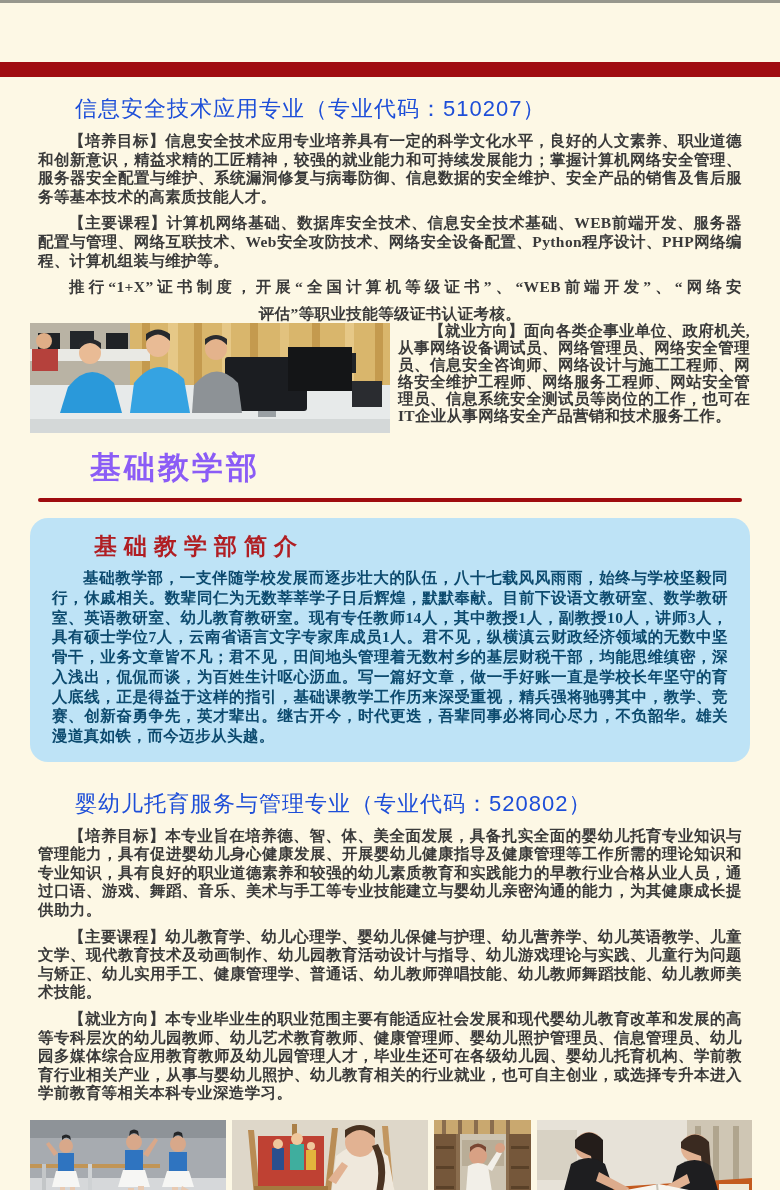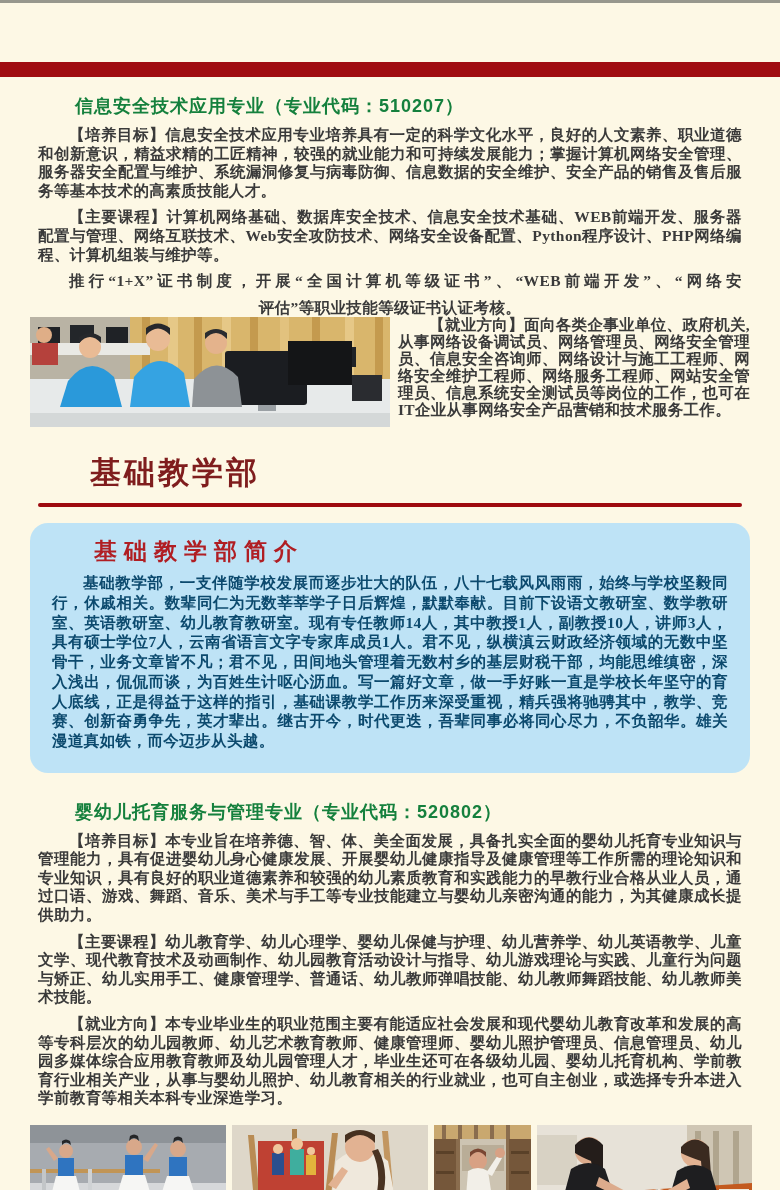--- a/index.html
+++ b/index.html
@@ -12,23 +12,23 @@
     overflow:hidden;
     font-family:"Liberation Serif","DejaVu Serif",serif;
     color:#3a3a3a;
   }
   .top-hairline{height:3px;background:#97978d;}
   .red-bar{height:15px;background:#A00D11;margin-top:59px;}
   .content{padding:0 30px;}
 
   .major-title{
     font-family:"Liberation Sans","DejaVu Sans",sans-serif;
-    font-weight:700;
-    font-size:18px;
-    color:#15803d;
+    font-weight:400;
+    font-size:22px;
+    color:#1d4ed8;
     letter-spacing:1px;
     margin:17px 0 7px 45px;
     white-space:nowrap;
   }
   .para{
     margin:8px;
     font-size:15.5px;
     line-height:18.6px;
     text-align:justify;
     text-justify:inter-character;
@@ -54,33 +54,33 @@
     text-indent:2em;
     text-align:justify;
     font-weight:600;
     margin:0;
     letter-spacing:0.3px;
   }
   .dept-header{
     font-family:Liberation Mono, monospace;
     font-weight:900;
     font-size:31px;
-    color:#7f1d1d;
+    color:#8b5cf6;
     letter-spacing:3px;
-    margin:25px 0 0 60px;
+    margin:14px 0 0 60px;
   }
   .red-rule{
     height:4px;background:#9E0B0F;border-radius:2px;
     margin:9px 8px 0 8px;
   }
   .intro-box{
     margin-top:16px;
     background:#BEE3F6;
     border-radius:18px;
-    padding:13px 22px 22px 22px;
+    padding:13px 22px 16px 22px;
   }
   .intro-title{
     font-size:23px;
     font-weight:bold;
     color:#B01E23;
     letter-spacing:7px;
     margin:0 0 6px 42px;
   }
   .intro-body{
     margin:0;

